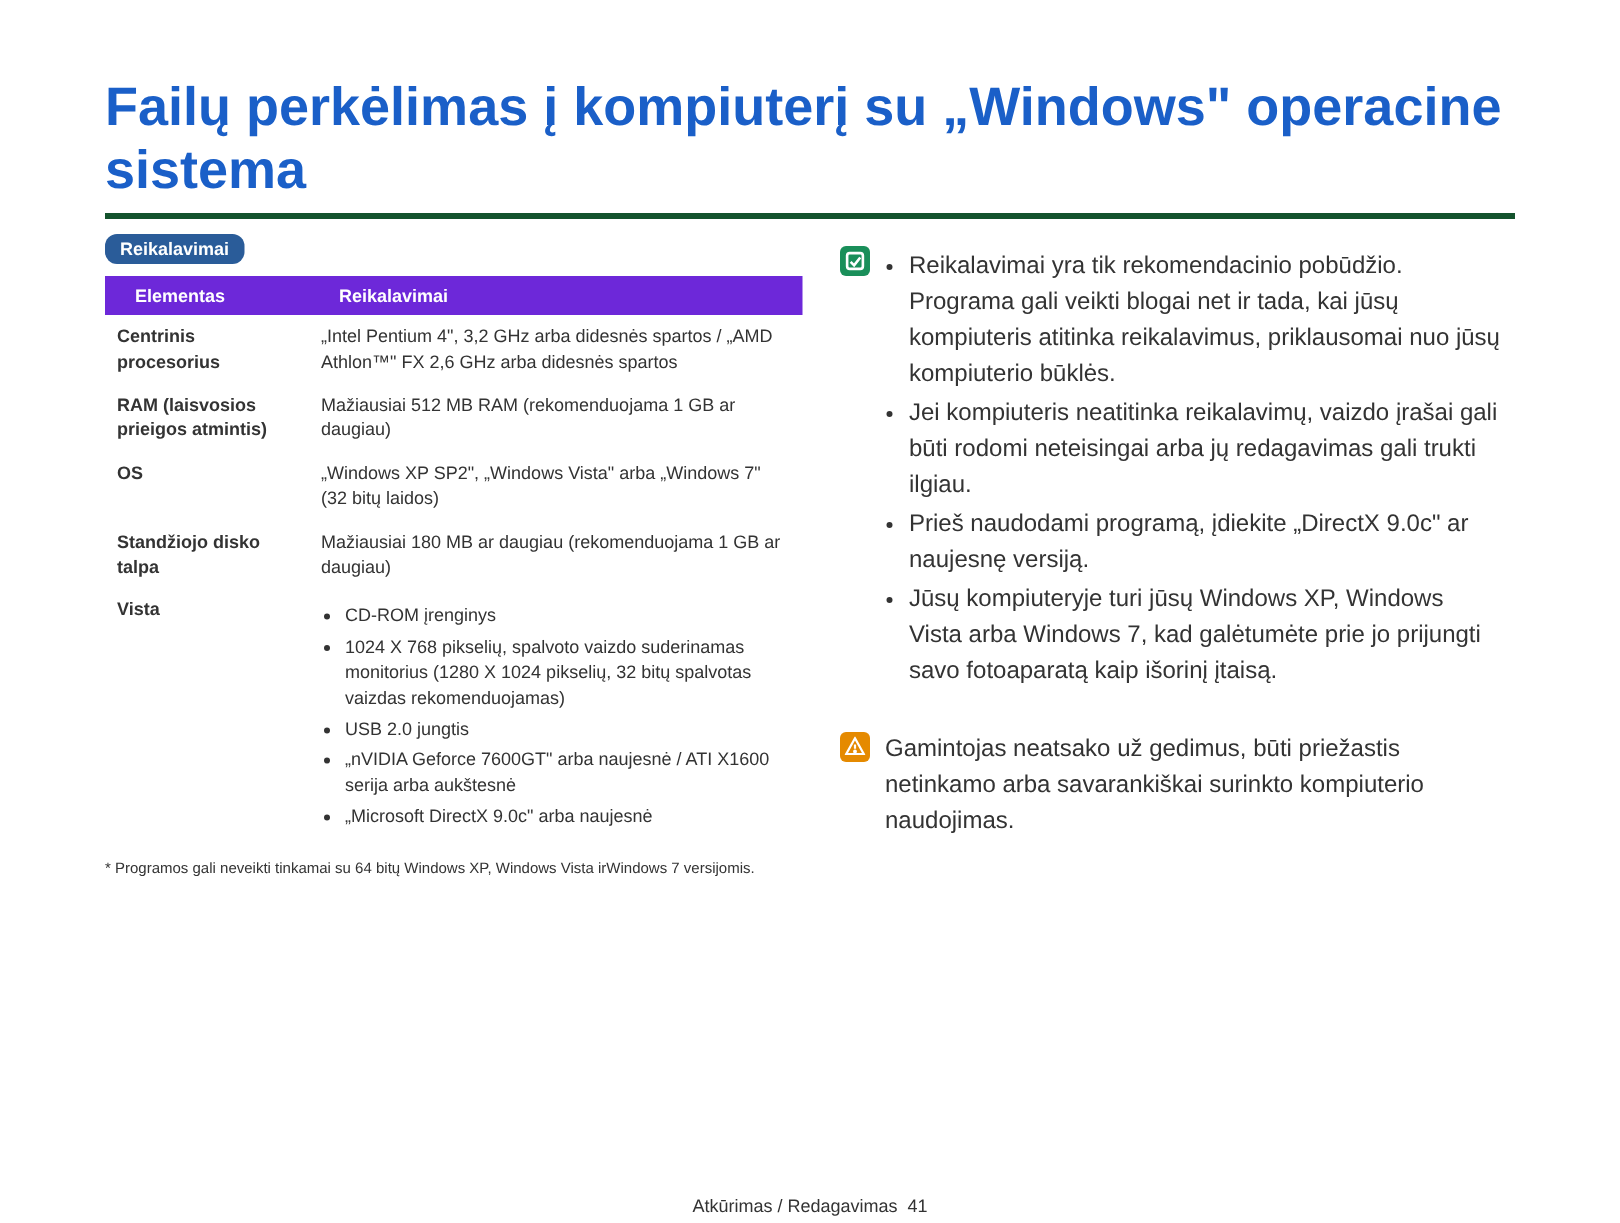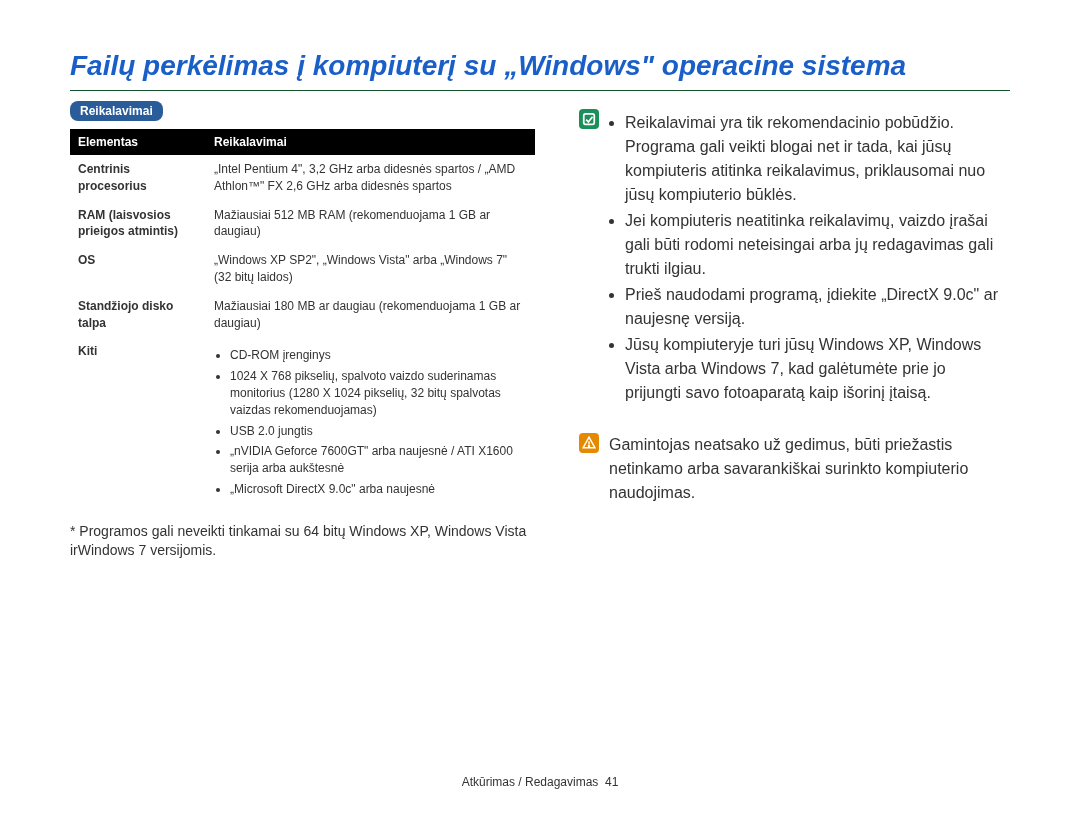--- a/index.html
+++ b/index.html
@@ -10,34 +10,33 @@
     color: #333;
     background: #fff;
     width: 1080px;
   }
   .page {
     padding: 50px 70px 30px 70px;
     box-sizing: border-box;
   }
   h1 {
     color: #1a5fc8;
-    font-size: 28px;
+    font-size: 36px;
     font-weight: bold;
     margin: 0 0 10px 0;
-    border-bottom: 1px solid #14532d;
+    border-bottom: 4px solid #14532d;
     padding-bottom: 8px;
-    font-style: italic;
   }
   .intro {
     margin: 10px 0 20px 0;
     line-height: 1.4;
   }
   .columns {
     display: flex;
-    gap: 34px;
+    gap: 15px;
   }
   .col-left {
     flex: 0 0 465px;
   }
   .col-right {
     flex: 1;
   }
   .section-badge {
     display: inline-block;
     background: #2a5c99;
@@ -47,45 +46,45 @@
     padding: 3px 10px;
     border-radius: 8px;
     margin-bottom: 8px;
   }
   table.req {
     width: 100%;
     border-collapse: collapse;
     font-size: 12px;
   }
   table.req th {
-    background: #000000;
+    background: #6d28d9;
     color: #fff;
     font-weight: bold;
     text-align: left;
-    padding: 6px 8px;
+    padding: 6px 20px;
     font-size: 12px;
   }
   table.req td {
     padding: 6px 8px;
     vertical-align: top;
     line-height: 1.4;
   }
   table.req td.label {
     font-weight: bold;
     width: 120px;
   }
   table.req ul {
     margin: 0;
     padding-left: 16px;
   }
   table.req ul li {
     margin: 4px 0;
   }
   .footnote {
-    font-size: 14px;
+    font-size: 10px;
     line-height: 1.4;
   }
   .note-box {
     display: flex;
     gap: 10px;
     padding: 8px 10px;
     border-radius: 2px;
     font-size: 16px;
     line-height: 1.5;
     margin-bottom: 10px;
@@ -148,21 +147,21 @@
           </tr>
           <tr>
             <td class="label">OS</td>
             <td>„Windows XP SP2", „Windows Vista" arba „Windows 7" (32 bitų laidos)</td>
           </tr>
           <tr>
             <td class="label">Standžiojo disko talpa</td>
             <td>Mažiausiai 180 MB ar daugiau (rekomenduojama 1 GB ar daugiau)</td>
           </tr>
           <tr>
-            <td class="label">Kiti</td>
+            <td class="label">Vista</td>
             <td>
               <ul>
                 <li>CD-ROM įrenginys</li>
                 <li>1024 X 768 pikselių, spalvoto vaizdo suderinamas monitorius (1280 X 1024 pikselių, 32 bitų spalvotas vaizdas rekomenduojamas)</li>
                 <li>USB 2.0 jungtis</li>
                 <li>„nVIDIA Geforce 7600GT" arba naujesnė / ATI X1600 serija arba aukštesnė</li>
                 <li>„Microsoft DirectX 9.0c" arba naujesnė</li>
               </ul>
             </td>
           </tr>

